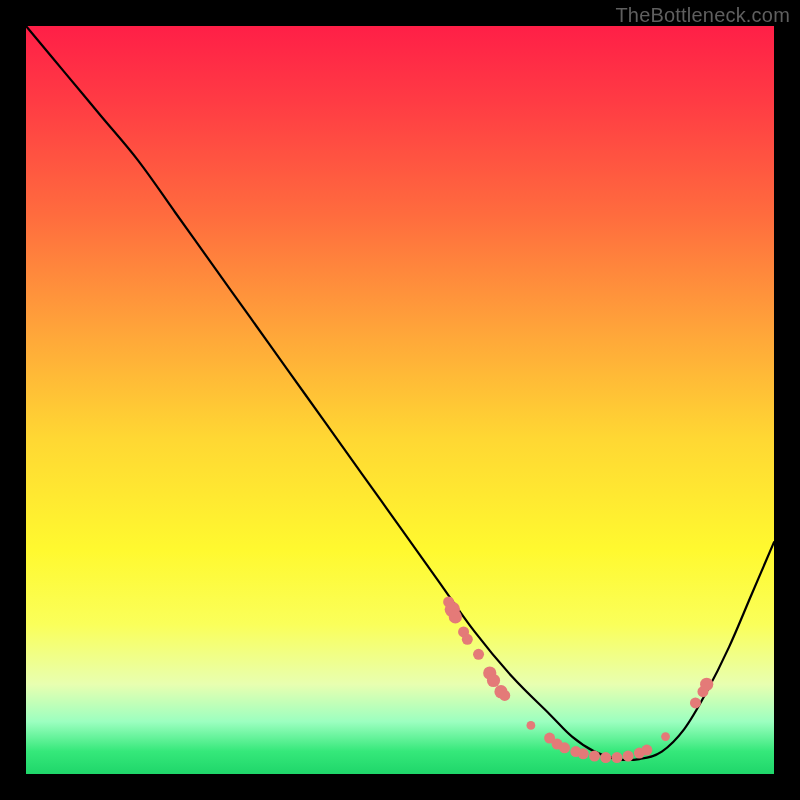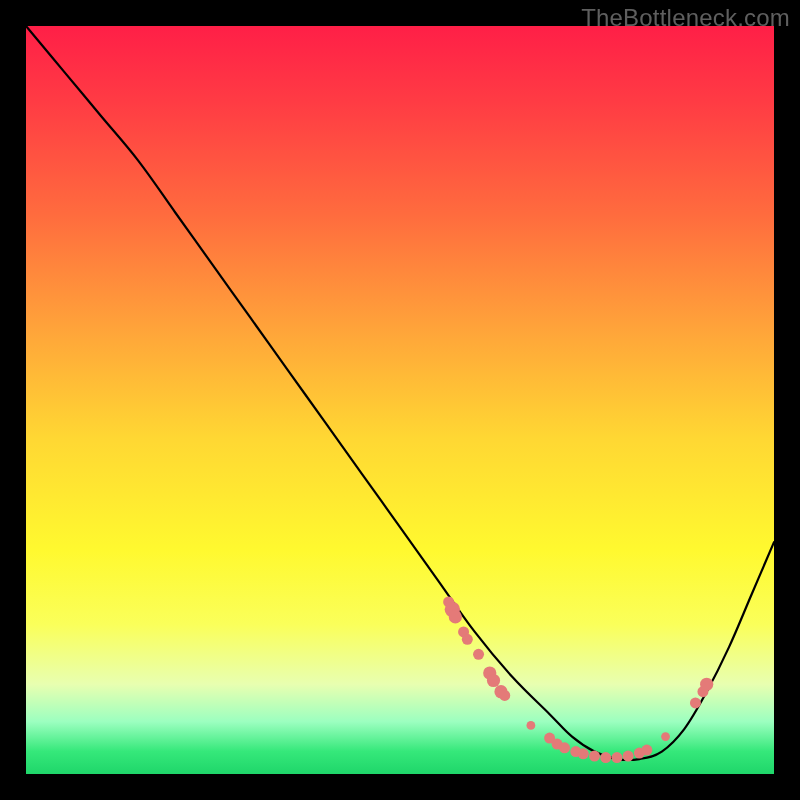--- a/index.html
+++ b/index.html
@@ -29,21 +29,21 @@
       #9cffc0 93%,
       #35e87a 97%,
       #1fd66a 100%
     );
   }
   .watermark {
     position: absolute;
     top: 4px;
     right: 10px;
     color: #5f5f5f;
-    font-size: 24px;
+    font-size: 20px;
     font-weight: 500;
     letter-spacing: 0.2px;
     user-select: none;
   }
   svg.curve {
     position: absolute;
     left: 0;
     top: 0;
     width: 748px;
     height: 748px;

